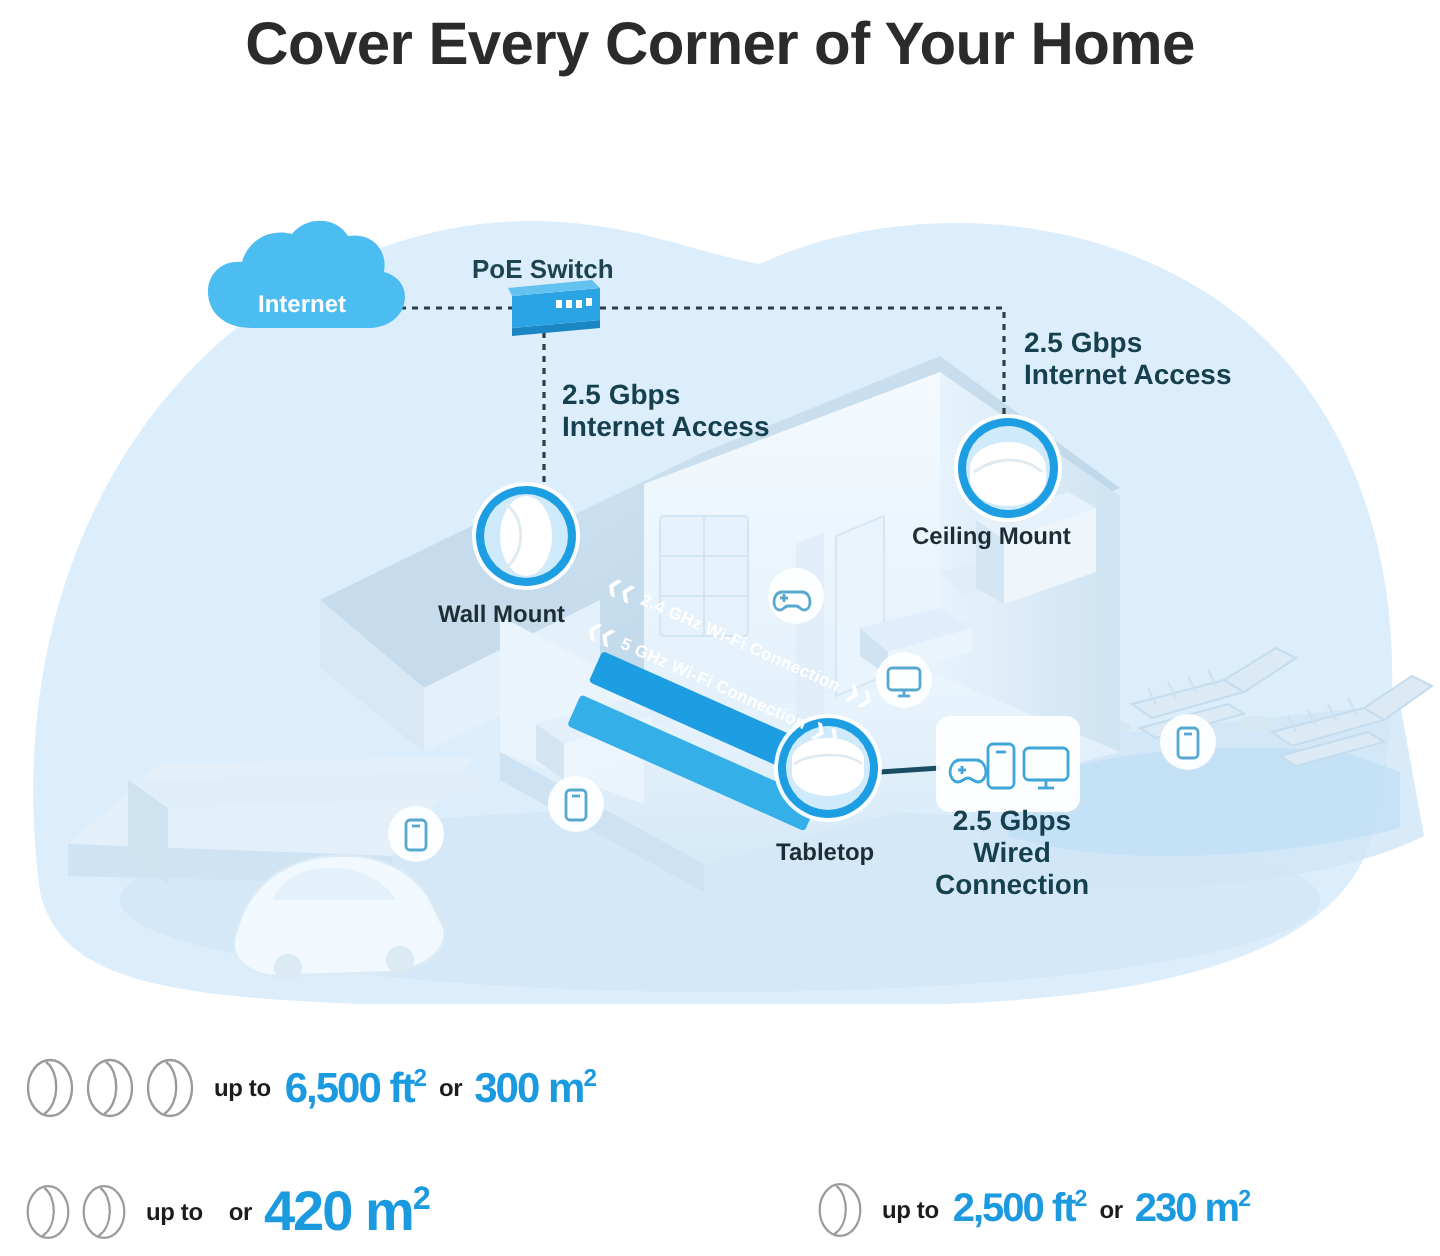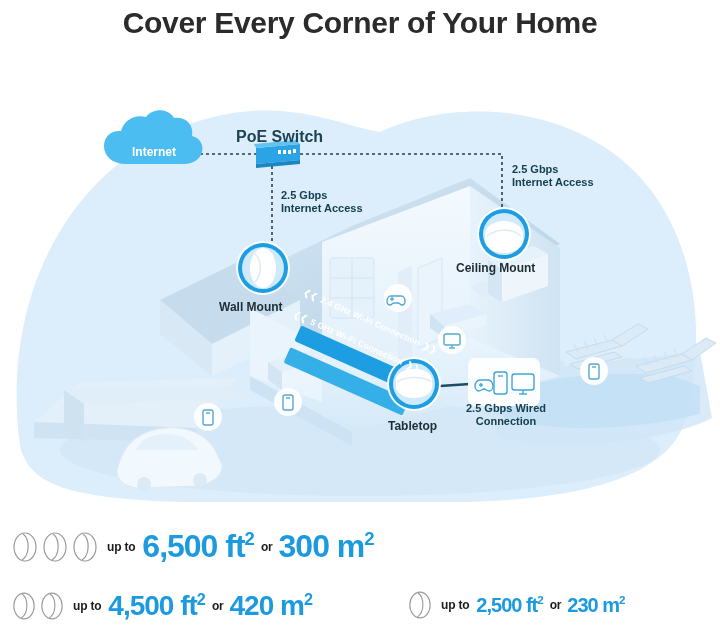--- a/index.html
+++ b/index.html
@@ -20,46 +20,46 @@
     letter-spacing:-0.3px;
     font-family:"Liberation Sans", sans-serif;
   }
 
   
   .stage{position:absolute;left:0;top:46px;width:720px;height:460px;}
   .stage svg{position:absolute;left:0;top:0;}
 
   
   .lbl{position:absolute;color:#16404f;font-weight:bold;line-height:1.15;}
-  .lbl.small{font-size:11px;}
+  .lbl.small{font-size:14px;}
   .lbl.node{font-size:12px;color:#1d2d33;}
   .lbl.cloudtxt{
     font-size:12px;color:#ffffff;font-weight:bold;
   }
-  .lbl.poe{font-size:16px;color:#1d4352;}
+  .lbl.poe{font-size:13px;color:#1d4352;}
 
   
   .stats{position:absolute;left:0;top:506px;width:720px;height:122px;}
   .statrow{position:absolute;display:flex;align-items:center;}
   .row1{left:12px;top:22px;}
   .row2{left:12px;top:84px;}
   .row3{left:408px;top:84px;}
 
   .unit-icons{display:flex;align-items:center;gap:4px;margin-right:9px;}
   .unit-ico{display:block;}
 
   .upto{
     font-size:12px;font-weight:bold;color:#1c1c1c;
     margin-right:7px;letter-spacing:-0.2px;
   }
   .big{
     font-weight:bold;color:#1b9ae0;letter-spacing:-1px;
     font-family:"Liberation Sans", sans-serif;
   }
-  .row1 .big{font-size:32px;}
+  .row1 .big{font-size:21px;}
   .row2 .big{font-size:28px;}
   .row3 .big{font-size:20px;}
   .or{
     font-size:12px;font-weight:bold;color:#1c1c1c;
     margin:0 6px;letter-spacing:-0.2px;text-align:right;
   }
   .sup{font-size:0.58em;vertical-align:super;letter-spacing:0;}
 </style>
 </head>
 <body>
@@ -323,21 +323,21 @@
 
     <div style="position:absolute;left:306px;top:241px;transform:rotate(24deg);transform-origin:0 0;
                 font-size:8.5px;font-weight:bold;color:#ffffff;white-space:nowrap;letter-spacing:0.2px;">
       <span style="margin-right:4px;">❮❮</span><span>2.4 GHz Wi-Fi Connection</span><span style="margin-left:4px;">❯❯</span>
     </div>
     <div style="position:absolute;left:296px;top:263px;transform:rotate(24deg);transform-origin:0 0;
                 font-size:8.5px;font-weight:bold;color:#ffffff;white-space:nowrap;letter-spacing:0.2px;">
       <span style="margin-right:4px;">❮❮</span><span>5 GHz Wi-Fi Connection</span><span style="margin-left:4px;">❯❯</span>
     </div>
 
-    <div class="lbl cloudtxt" style="left:115px;top:100px;width:78px;text-align:center;">
+    <div class="lbl cloudtxt" style="left:129px;top:100px;width:78px;">
       <span>Internet</span>
     </div>
 
     <div class="lbl poe" style="left:236px;top:82px;">
       <span>PoE Switch</span>
     </div>
 
     <div class="lbl small" style="left:281px;top:143px;">
       <div>2.5 Gbps</div>
       <div>Internet Access</div>
@@ -390,21 +390,20 @@
         <svg class="unit-ico" width="24" height="30" viewBox="0 0 26 32">
           <ellipse cx="13" cy="16" rx="11" ry="14" fill="none" stroke="#9b9b9b" stroke-width="1.2"></ellipse>
           <path d="M11 3 C18 8 18 24 10 29" fill="none" stroke="#9b9b9b" stroke-width="1.2"></path>
         </svg>
         <svg class="unit-ico" width="24" height="30" viewBox="0 0 26 32">
           <ellipse cx="13" cy="16" rx="11" ry="14" fill="none" stroke="#9b9b9b" stroke-width="1.2"></ellipse>
           <path d="M11 3 C18 8 18 24 10 29" fill="none" stroke="#9b9b9b" stroke-width="1.2"></path>
         </svg>
       </div>
       <span class="upto">up to</span>
-      <span class="big"><span>4,500</span>&nbsp;<span>ft</span><span class="sup">2</span></span>
       <span class="or">or</span>
       <span class="big"><span>420</span>&nbsp;<span>m</span><span class="sup">2</span></span>
     </div>
 
     <div class="statrow row3">
       <div class="unit-icons">
         <svg class="unit-ico" width="24" height="30" viewBox="0 0 26 32">
           <ellipse cx="13" cy="16" rx="11" ry="14" fill="none" stroke="#9b9b9b" stroke-width="1.2"></ellipse>
           <path d="M11 3 C18 8 18 24 10 29" fill="none" stroke="#9b9b9b" stroke-width="1.2"></path>
         </svg>

